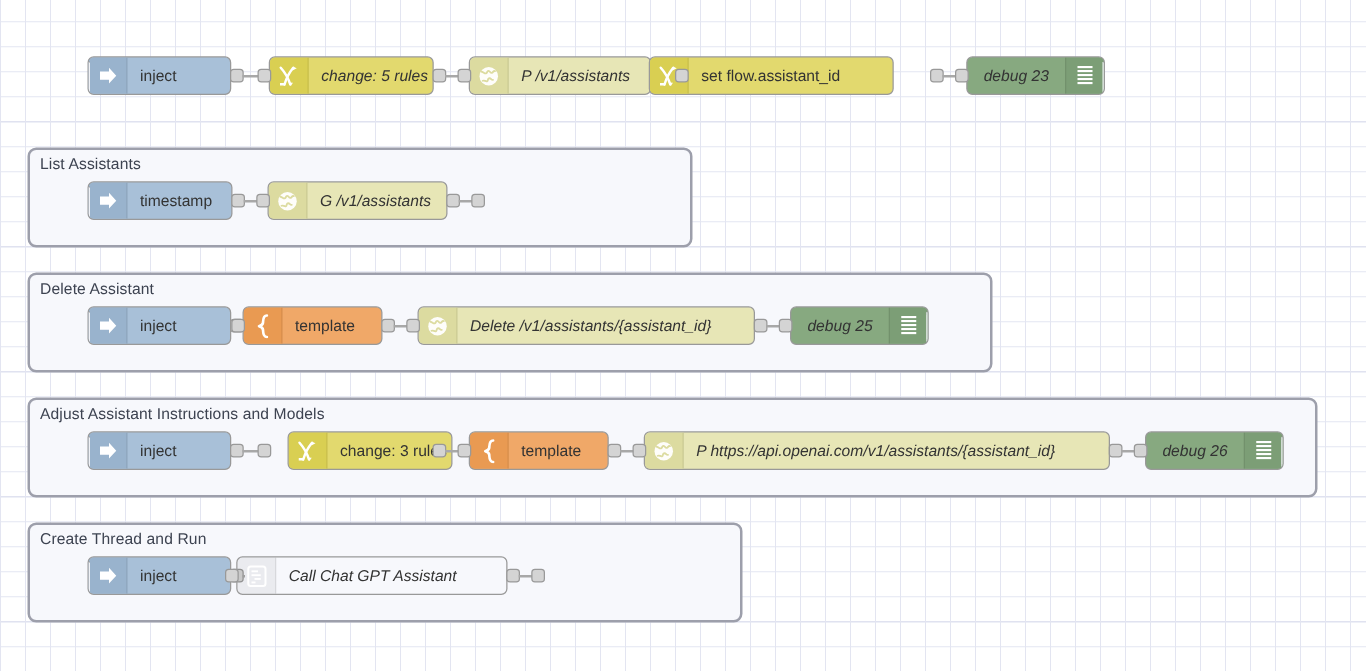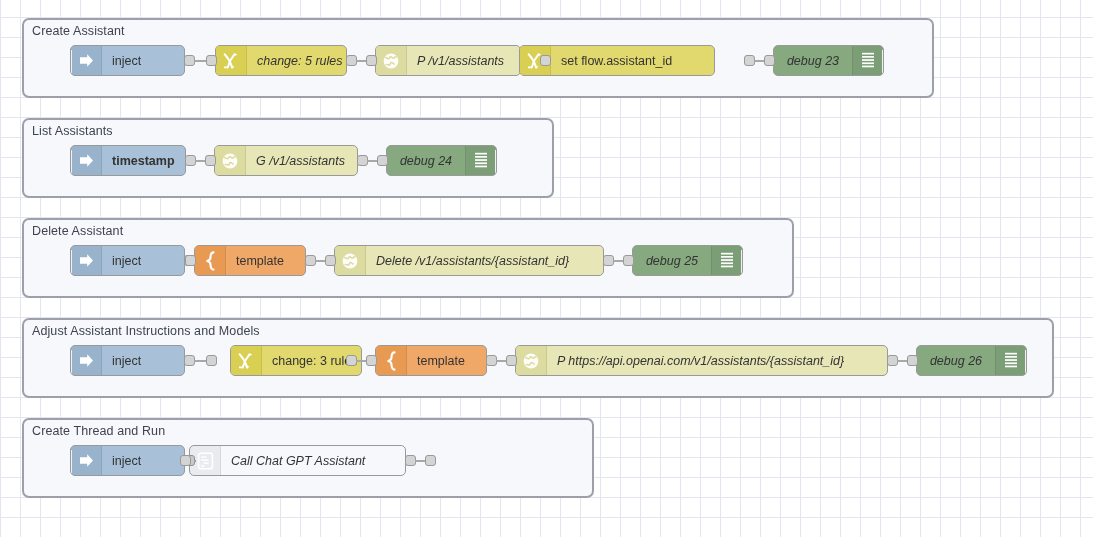--- a/index.html
+++ b/index.html
@@ -109,23 +109,20 @@
     height:2px;background:#a8a8a8;top:15px;
   }
 
   
   svg.gl{display:block;}
 </style>
 </head>
 <body>
 
 <div id="canvas">
-    <div class="group" style="left: 22px; top: 18px; width: 912px; height: 80px;">
-      <div class="group-label">Create Assistant</div>
-    </div>
     <div class="node n-inject" style="left: 70px; top: 45px; width: 115px;">
       <div class="icon-box">
         <svg class="gl" width="17" height="17" viewBox="0 0 17 17">
           <path d="M2 5.2 h7.2 V2.2 L15 8.5 L9.2 14.8 V11.8 H2 Z" fill="#ffffff"></path>
         </svg>
       </div>
       <div class="label">inject</div>
       <div class="btn-left"></div>
     </div>
     <div class="port" style="left: 184px; top: 55px;"></div>
@@ -184,21 +181,21 @@
             <rect x="1" y="13.6" width="12" height="1.7"></rect>
           </g>
         </svg>
       </div>
       <div class="btn-right"></div>
     </div>
     <div class="port" style="left: 764px; top: 55px;"></div>
     <div class="group" style="left: 22px; top: 118px; width: 532px; height: 80px;">
       <div class="group-label">List Assistants</div>
     </div>
-    <div class="node n-inject" style="left: 70px; top: 145px; width: 116px; font-weight: bold;">
+    <div class="node n-inject" style="left: 70px; top: 145px; width: 116px;">
       <div class="icon-box">
         <svg class="gl" width="17" height="17" viewBox="0 0 17 17">
           <path d="M2 5.2 h7.2 V2.2 L15 8.5 L9.2 14.8 V11.8 H2 Z" fill="#ffffff"></path>
         </svg>
       </div>
       <div class="label">timestamp</div>
       <div class="btn-left"></div>
     </div>
     <div class="port" style="left: 185px; top: 155px;"></div>
     <div class="wire" style="left: 195px; top: 160px; width: 14px;"></div>
@@ -207,35 +204,20 @@
         <svg class="gl" width="18" height="18" viewBox="0 0 18 18">
           <circle cx="9" cy="9" r="7.4" fill="#ffffff" opacity="0.95"></circle>
           <path d="M3.4 5.4 c1.6 .3 2.1 1.6 3.4 1.3 c1.2-.3 .6-2.1 2-2 c1.4 .1 1.3 1.9 2.6 1.6 c1.2-.3 1.1-1.9 2.6-1.4 M4.2 12.6 c1.5-.6 2.2 .8 3.4 .4 c1.2-.4 .2-2.2 1.8-2.4 c1.5-.2 1.6 1.7 3 1.3" stroke="#dcdba0" stroke-width="1.5" fill="none" stroke-linecap="round"></path>
         </svg>
       </div>
       <div class="label ital">G /v1/assistants</div>
     </div>
     <div class="port" style="left: 357px; top: 155px;"></div>
     <div class="wire" style="left: 367px; top: 160px; width: 14px;"></div>
     <div class="port" style="left: 205px; top: 155px;"></div>
-    <div class="node n-debug" style="left: 386px; top: 145px; width: 111px;">
-      <div class="label ital center">debug 24</div>
-      <div class="icon-box right">
-        <svg class="gl" width="14" height="17" viewBox="0 0 14 17">
-          <g fill="#ffffff">
-            <rect x="1" y="0.8" width="12" height="1.7"></rect>
-            <rect x="1" y="4.0" width="12" height="1.7"></rect>
-            <rect x="1" y="7.2" width="12" height="1.7"></rect>
-            <rect x="1" y="10.4" width="12" height="1.7"></rect>
-            <rect x="1" y="13.6" width="12" height="1.7"></rect>
-          </g>
-        </svg>
-      </div>
-      <div class="btn-right"></div>
-    </div>
     <div class="port" style="left: 377px; top: 155px;"></div>
     <div class="group" style="left: 22px; top: 218px; width: 772px; height: 80px;">
       <div class="group-label">Delete Assistant</div>
     </div>
     <div class="node n-inject" style="left: 70px; top: 245px; width: 115px;">
       <div class="icon-box">
         <svg class="gl" width="17" height="17" viewBox="0 0 17 17">
           <path d="M2 5.2 h7.2 V2.2 L15 8.5 L9.2 14.8 V11.8 H2 Z" fill="#ffffff"></path>
         </svg>
       </div>

